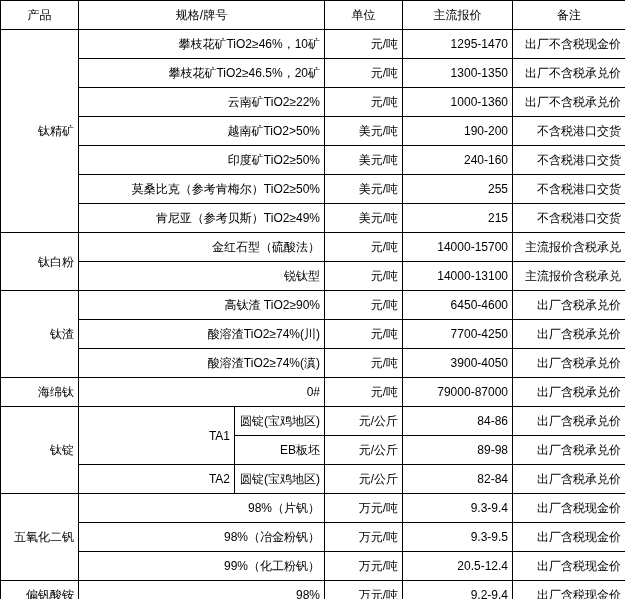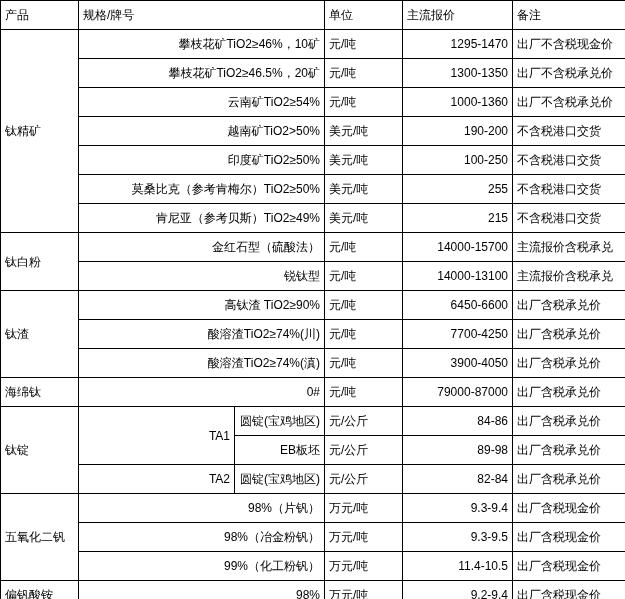--- a/index.html
+++ b/index.html
@@ -24,32 +24,32 @@
     font-size: 12px;
     font-weight: normal;
     padding: 0 4px;
     height: 28px;
     line-height: 14px;
     vertical-align: middle;
     overflow: hidden;
     white-space: nowrap;
   }
   .hdr {
-    text-align: left;
+    text-align: center;
     font-size: 13px;
   }
   .cat {
-    text-align: left;
+    text-align: right;
     font-size: 13px;
   }
   .txt-left {
     text-align: right;
   }
   .txt-center {
-    text-align: left;
+    text-align: right;
   }
   
   col.c-cat   { width: 78px; }
   col.c-spec  { width: 156px; }
   col.c-spec2 { width: 90px; }
   col.c-unit  { width: 78px; }
   col.c-price { width: 110px; }
   col.c-note  { width: 113px; }
 </style>
 </head>
@@ -81,35 +81,35 @@
         <td class="txt-left">1295-1470</td>
         <td class="txt-center">出厂不含税现金价</td>
       </tr>
       <tr>
         <td class="txt-left" colspan="2">攀枝花矿TiO2≥46.5%，20矿</td>
         <td class="txt-center">元/吨</td>
         <td class="txt-left">1300-1350</td>
         <td class="txt-center">出厂不含税承兑价</td>
       </tr>
       <tr>
-        <td class="txt-left" colspan="2">云南矿TiO2≥54%</td>
+        <td class="txt-left" colspan="2">云南矿TiO2≥22%</td>
         <td class="txt-center">元/吨</td>
         <td class="txt-left">1000-1360</td>
         <td class="txt-center">出厂不含税承兑价</td>
       </tr>
       <tr>
         <td class="txt-left" colspan="2">越南矿TiO2&gt;50%</td>
         <td class="txt-center">美元/吨</td>
         <td class="txt-left">190-200</td>
         <td class="txt-center">不含税港口交货</td>
       </tr>
       <tr>
         <td class="txt-left" colspan="2">印度矿TiO2≥50%</td>
         <td class="txt-center">美元/吨</td>
-        <td class="txt-left">100-250</td>
+        <td class="txt-left">240-160</td>
         <td class="txt-center">不含税港口交货</td>
       </tr>
       <tr>
         <td class="txt-left" colspan="2">莫桑比克（参考肯梅尔）TiO2≥50%</td>
         <td class="txt-center">美元/吨</td>
         <td class="txt-left">255</td>
         <td class="txt-center">不含税港口交货</td>
       </tr>
       <tr>
         <td class="txt-left" colspan="2">肯尼亚（参考贝斯）TiO2≥49%</td>
@@ -127,21 +127,21 @@
       <tr>
         <td class="txt-left" colspan="2">锐钛型</td>
         <td class="txt-center">元/吨</td>
         <td class="txt-left">14000-13100</td>
         <td class="txt-center">主流报价含税承兑</td>
       </tr>
       <tr>
         <td class="cat" rowspan="3">钛渣</td>
         <td class="txt-left" colspan="2">高钛渣 TiO2≥90%</td>
         <td class="txt-center">元/吨</td>
-        <td class="txt-left">6450-6600</td>
+        <td class="txt-left">6450-4600</td>
         <td class="txt-center">出厂含税承兑价</td>
       </tr>
       <tr>
         <td class="txt-left" colspan="2">酸溶渣TiO2≥74%(川)</td>
         <td class="txt-center">元/吨</td>
         <td class="txt-left">7700-4250</td>
         <td class="txt-center">出厂含税承兑价</td>
       </tr>
       <tr>
         <td class="txt-left" colspan="2">酸溶渣TiO2≥74%(滇)</td>
@@ -186,21 +186,21 @@
       </tr>
       <tr>
         <td class="txt-left" colspan="2">98%（冶金粉钒）</td>
         <td class="txt-center">万元/吨</td>
         <td class="txt-left">9.3-9.5</td>
         <td class="txt-center">出厂含税现金价</td>
       </tr>
       <tr>
         <td class="txt-left" colspan="2">99%（化工粉钒）</td>
         <td class="txt-center">万元/吨</td>
-        <td class="txt-left">11.4-10.5</td>
+        <td class="txt-left">20.5-12.4</td>
         <td class="txt-center">出厂含税现金价</td>
       </tr>
       <tr>
         <td class="cat">偏钒酸铵</td>
         <td class="txt-left" colspan="2">98%</td>
         <td class="txt-center">万元/吨</td>
         <td class="txt-left">9.2-9.4</td>
         <td class="txt-center">出厂含税现金价</td>
       </tr>
     </tbody>

